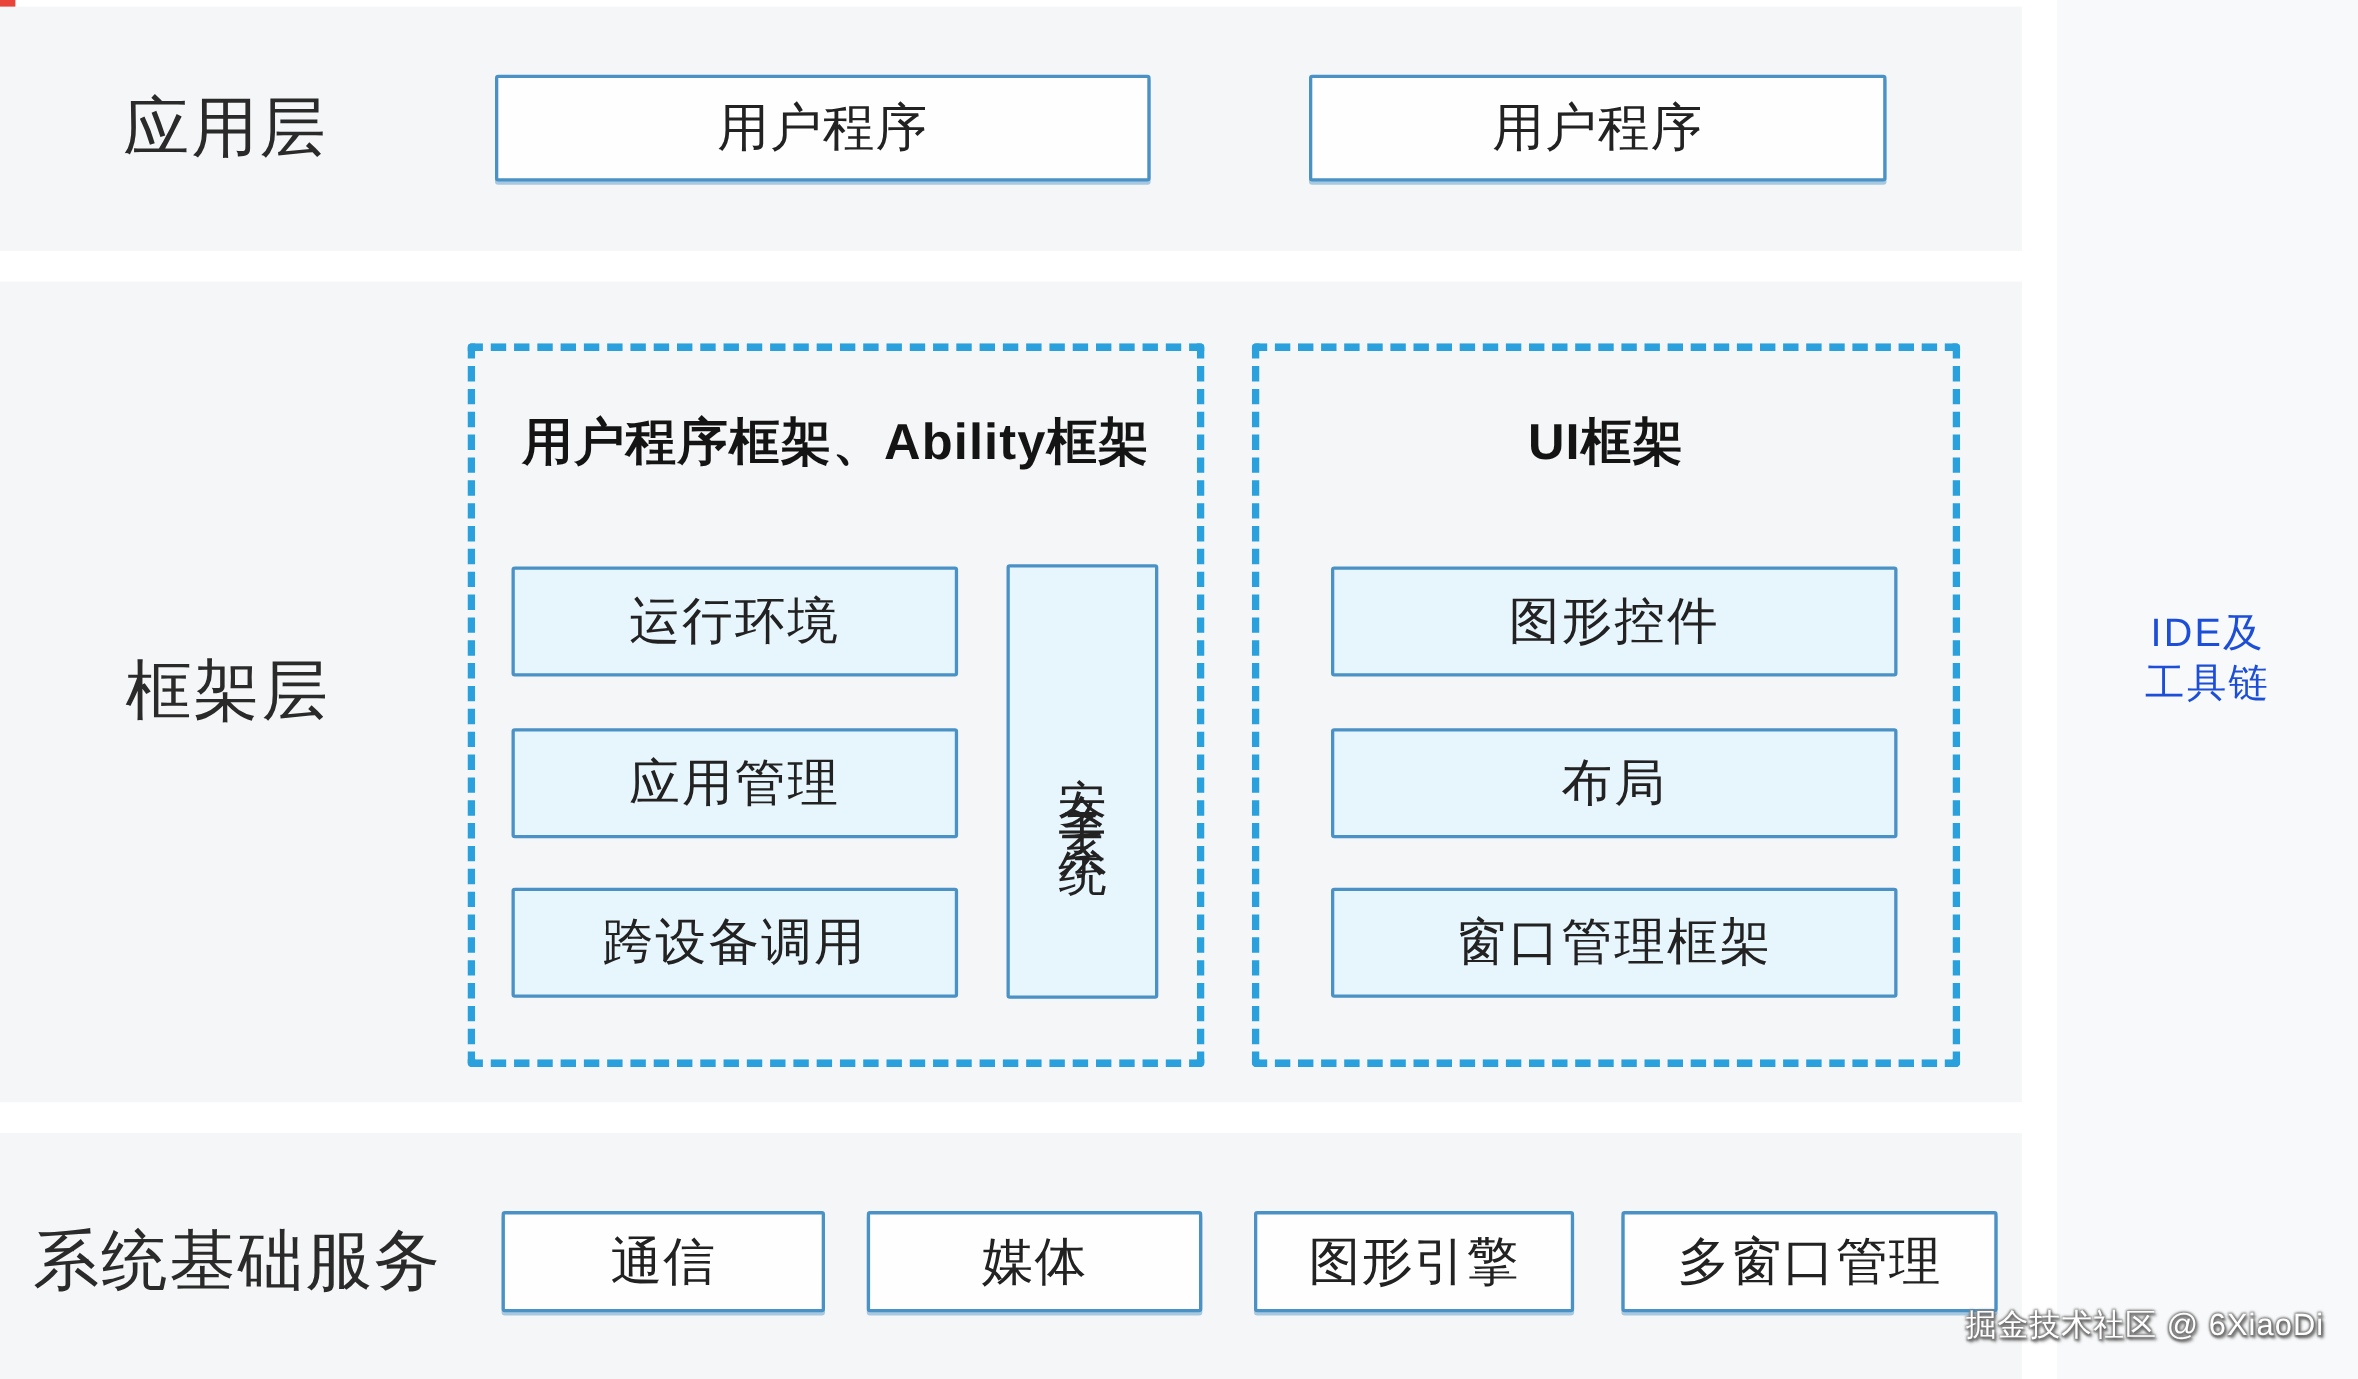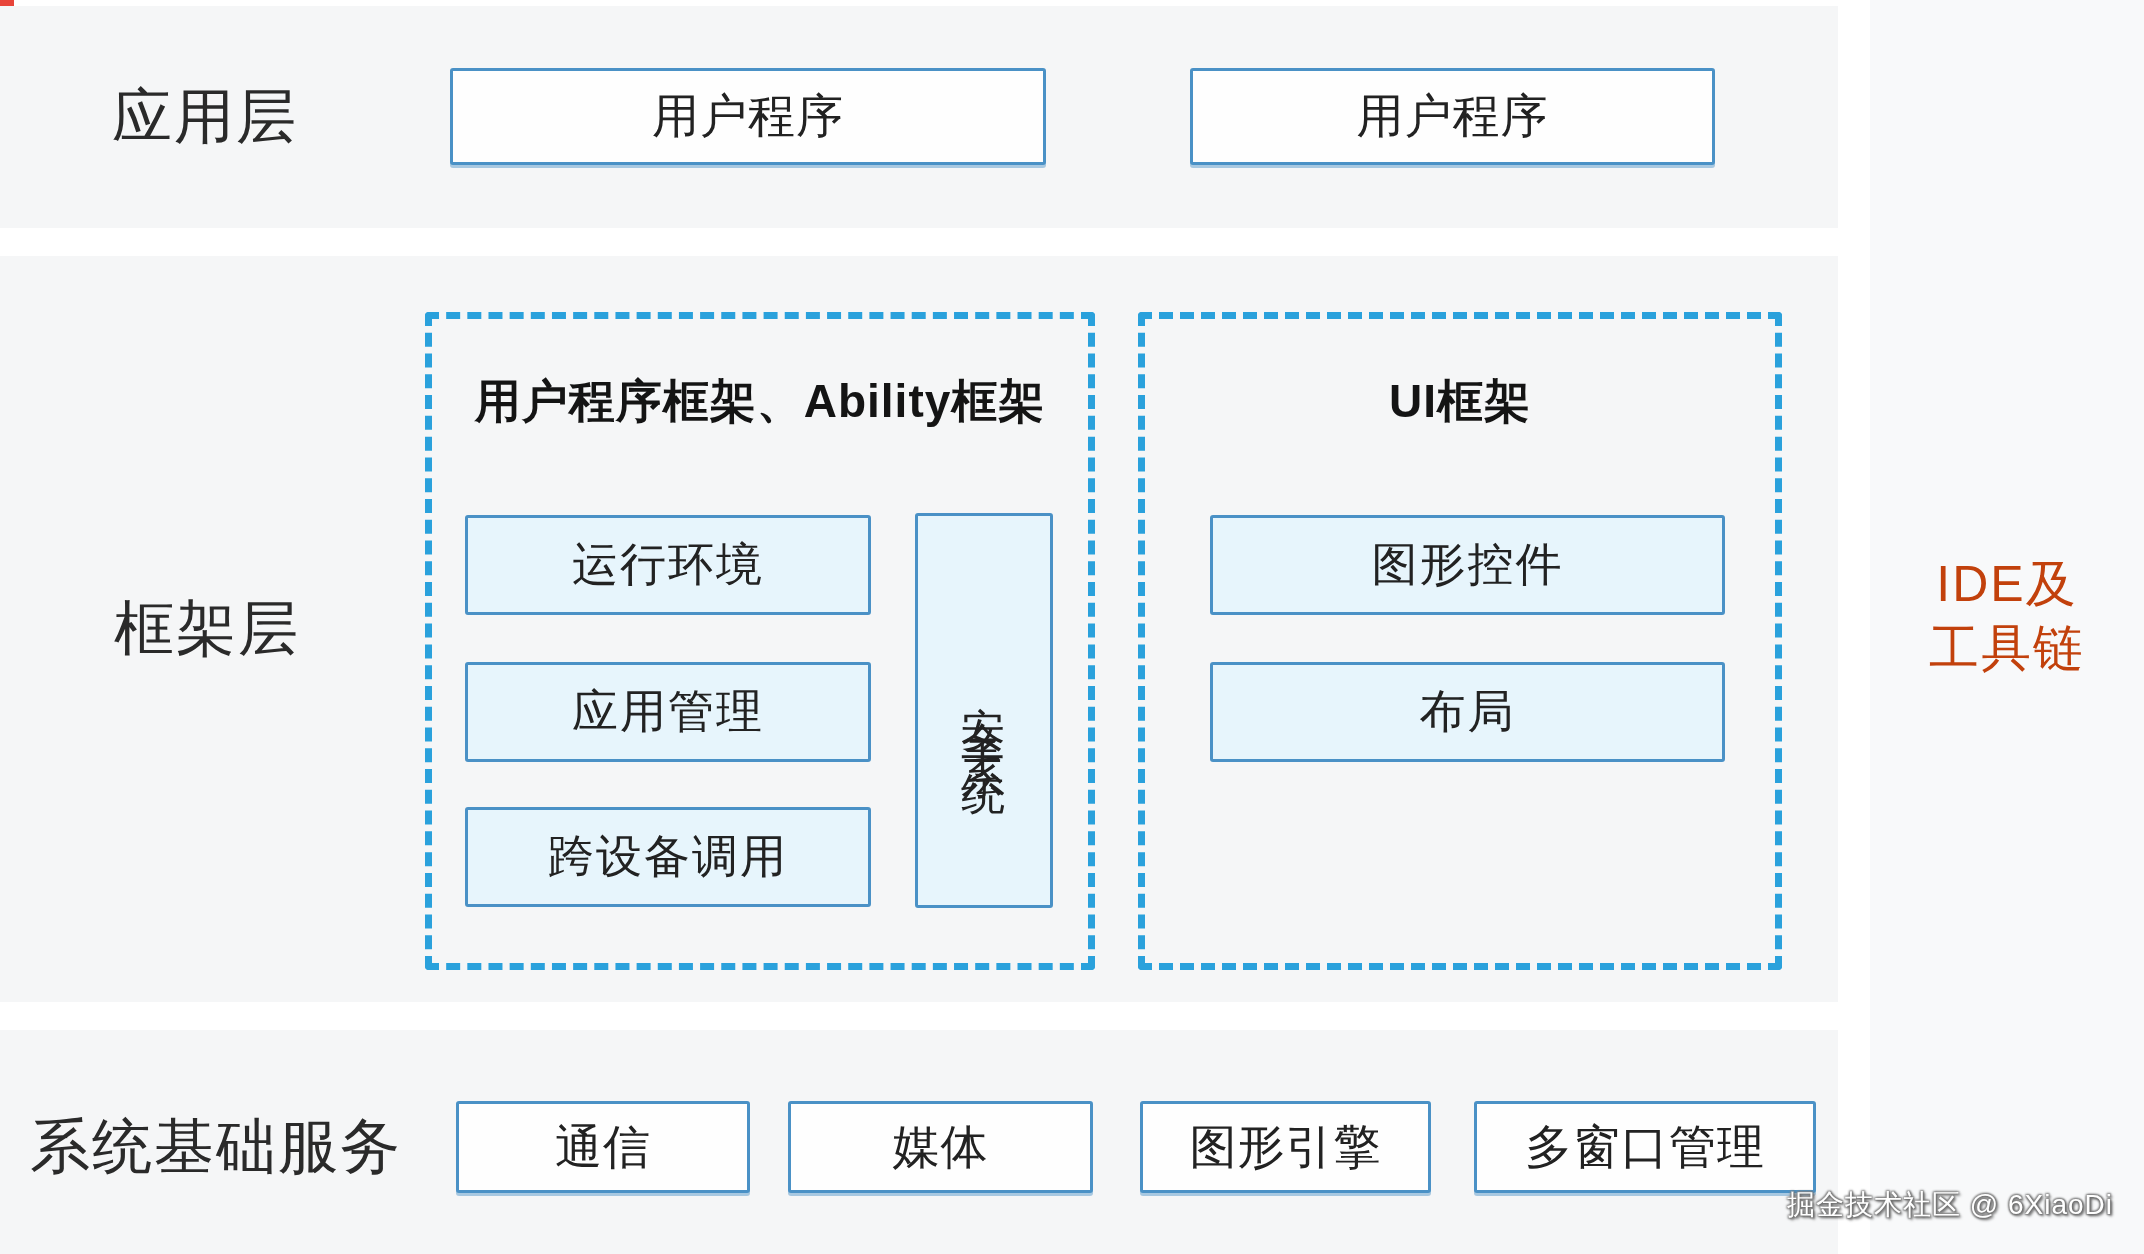--- a/index.html
+++ b/index.html
@@ -64,21 +64,21 @@
     background: #e7f5fc;
     border: 3px solid #4a91c6;
     border-radius: 3px;
     display: flex; align-items: center; justify-content: center;
     writing-mode: vertical-rl; text-orientation: upright;
     font-size: 44px; color: #222222; letter-spacing: 16px;
   }
   #ide-label {
     position: absolute; left: 1870px; top: 552px; width: 274px;
     text-align: center;
-    font-size: 50px; color: #c2410c;
+    font-size: 36px; color: #1d4ed8;
     line-height: 1.28; letter-spacing: 2px;
   }
   #watermark {
     position: absolute; right: 31px; top: 1186px;
     font-size: 28px; color: #ffffff; letter-spacing: 1px;
     text-shadow: 1px 1px 2px #6b6b6b, -1px -1px 2px #8a8a8a,
                  1px -1px 2px #7a7a7a, -1px 1px 2px #7a7a7a, 2px 2px 3px #5f5f5f;
     white-space: nowrap;
   }
   #corner-artifact {
@@ -110,20 +110,21 @@
     <div class="inner-box h100" style="left:33px; top:196px; width:406px;">运行环境</div>
     <div class="inner-box h100" style="left:33px; top:343px; width:406px;">应用管理</div>
     <div class="inner-box h100" style="left:33px; top:488px; width:406px;">跨设备调用</div>
     <div id="security-box" style="left:483px; top:194px; width:138px; height:395px;">安全子系统</div>
   </div>
 
   <div class="dashed-group" style="left:1138px; width:644px;">
     <div class="group-title">UI框架</div>
     <div class="inner-box h100" style="left:65px; top:196px; width:515px;">图形控件</div>
     <div class="inner-box h100" style="left:65px; top:343px; width:515px;">布局</div>
+    <div class="inner-box h100" style="left:65px; top:488px; width:515px;">窗口管理框架</div>
   </div>
 
   <div class="solid-box" style="left:788px; top:1101px; width:305px; height:92px;">媒体</div>
   <div class="solid-box" style="left:456px; top:1101px; width:294px; height:92px;">通信</div>
   <div class="solid-box" style="left:1140px; top:1101px; width:291px; height:92px;">图形引擎</div>
   <div class="solid-box" style="left:1474px; top:1101px; width:342px; height:92px;">多窗口管理</div>
 
   <div id="ide-label">
     <div>IDE及</div>
     <div>工具链</div>

